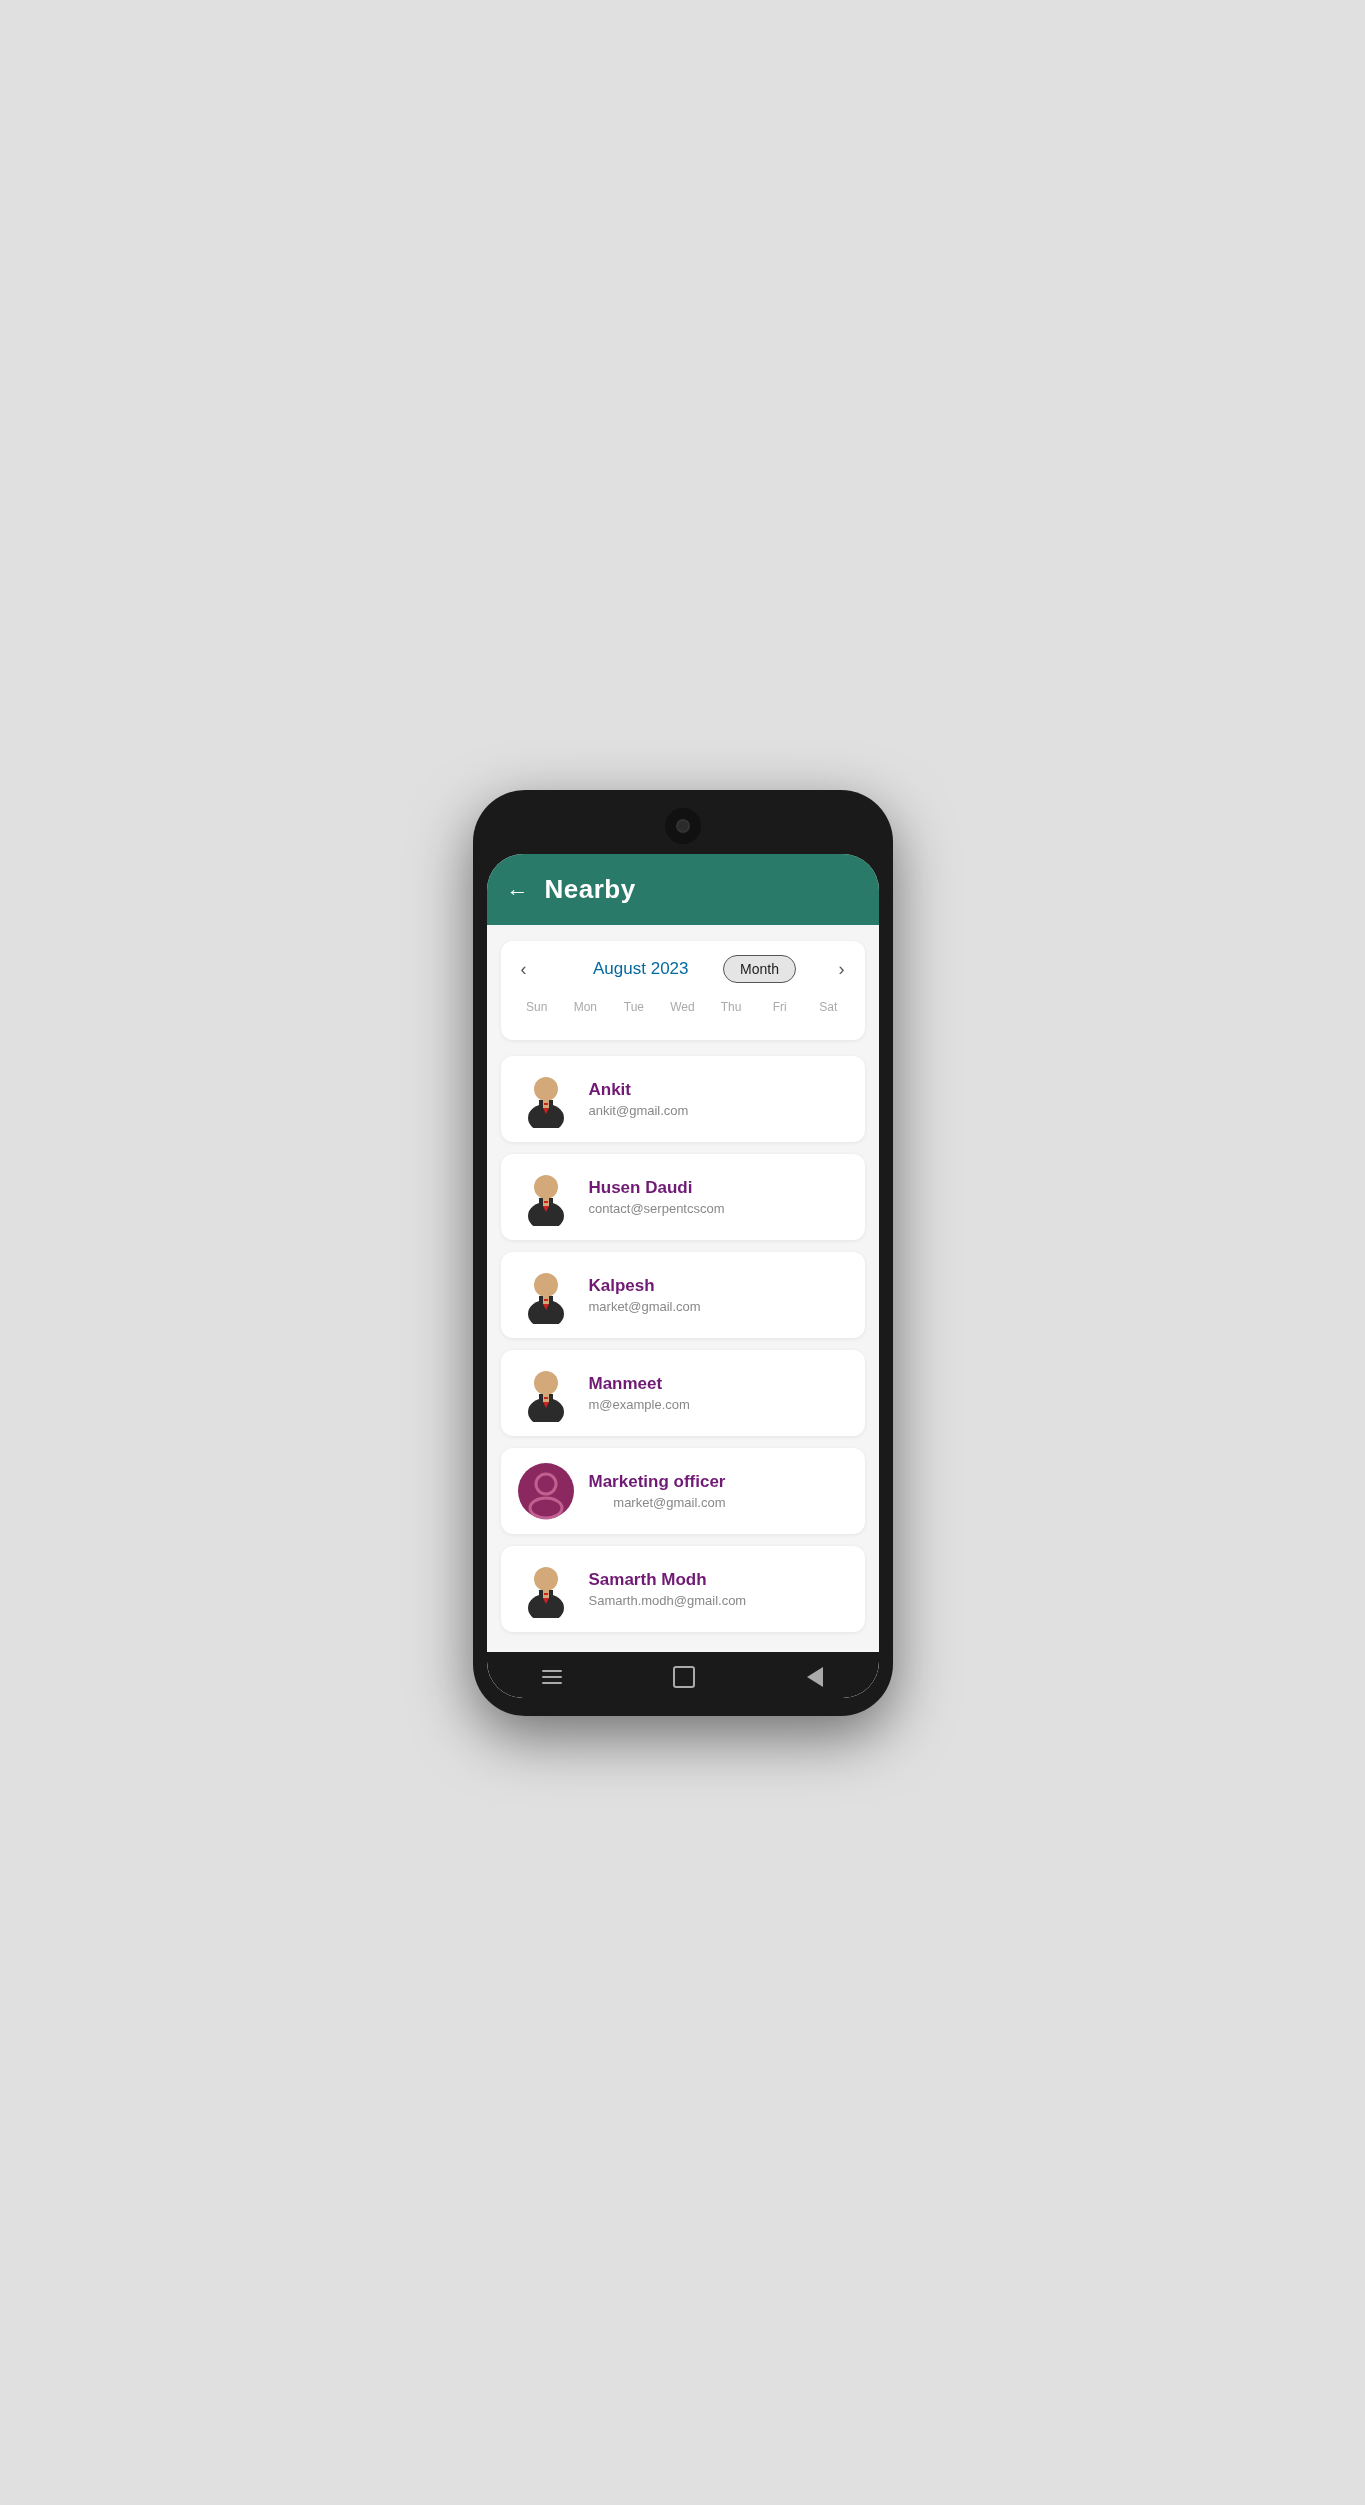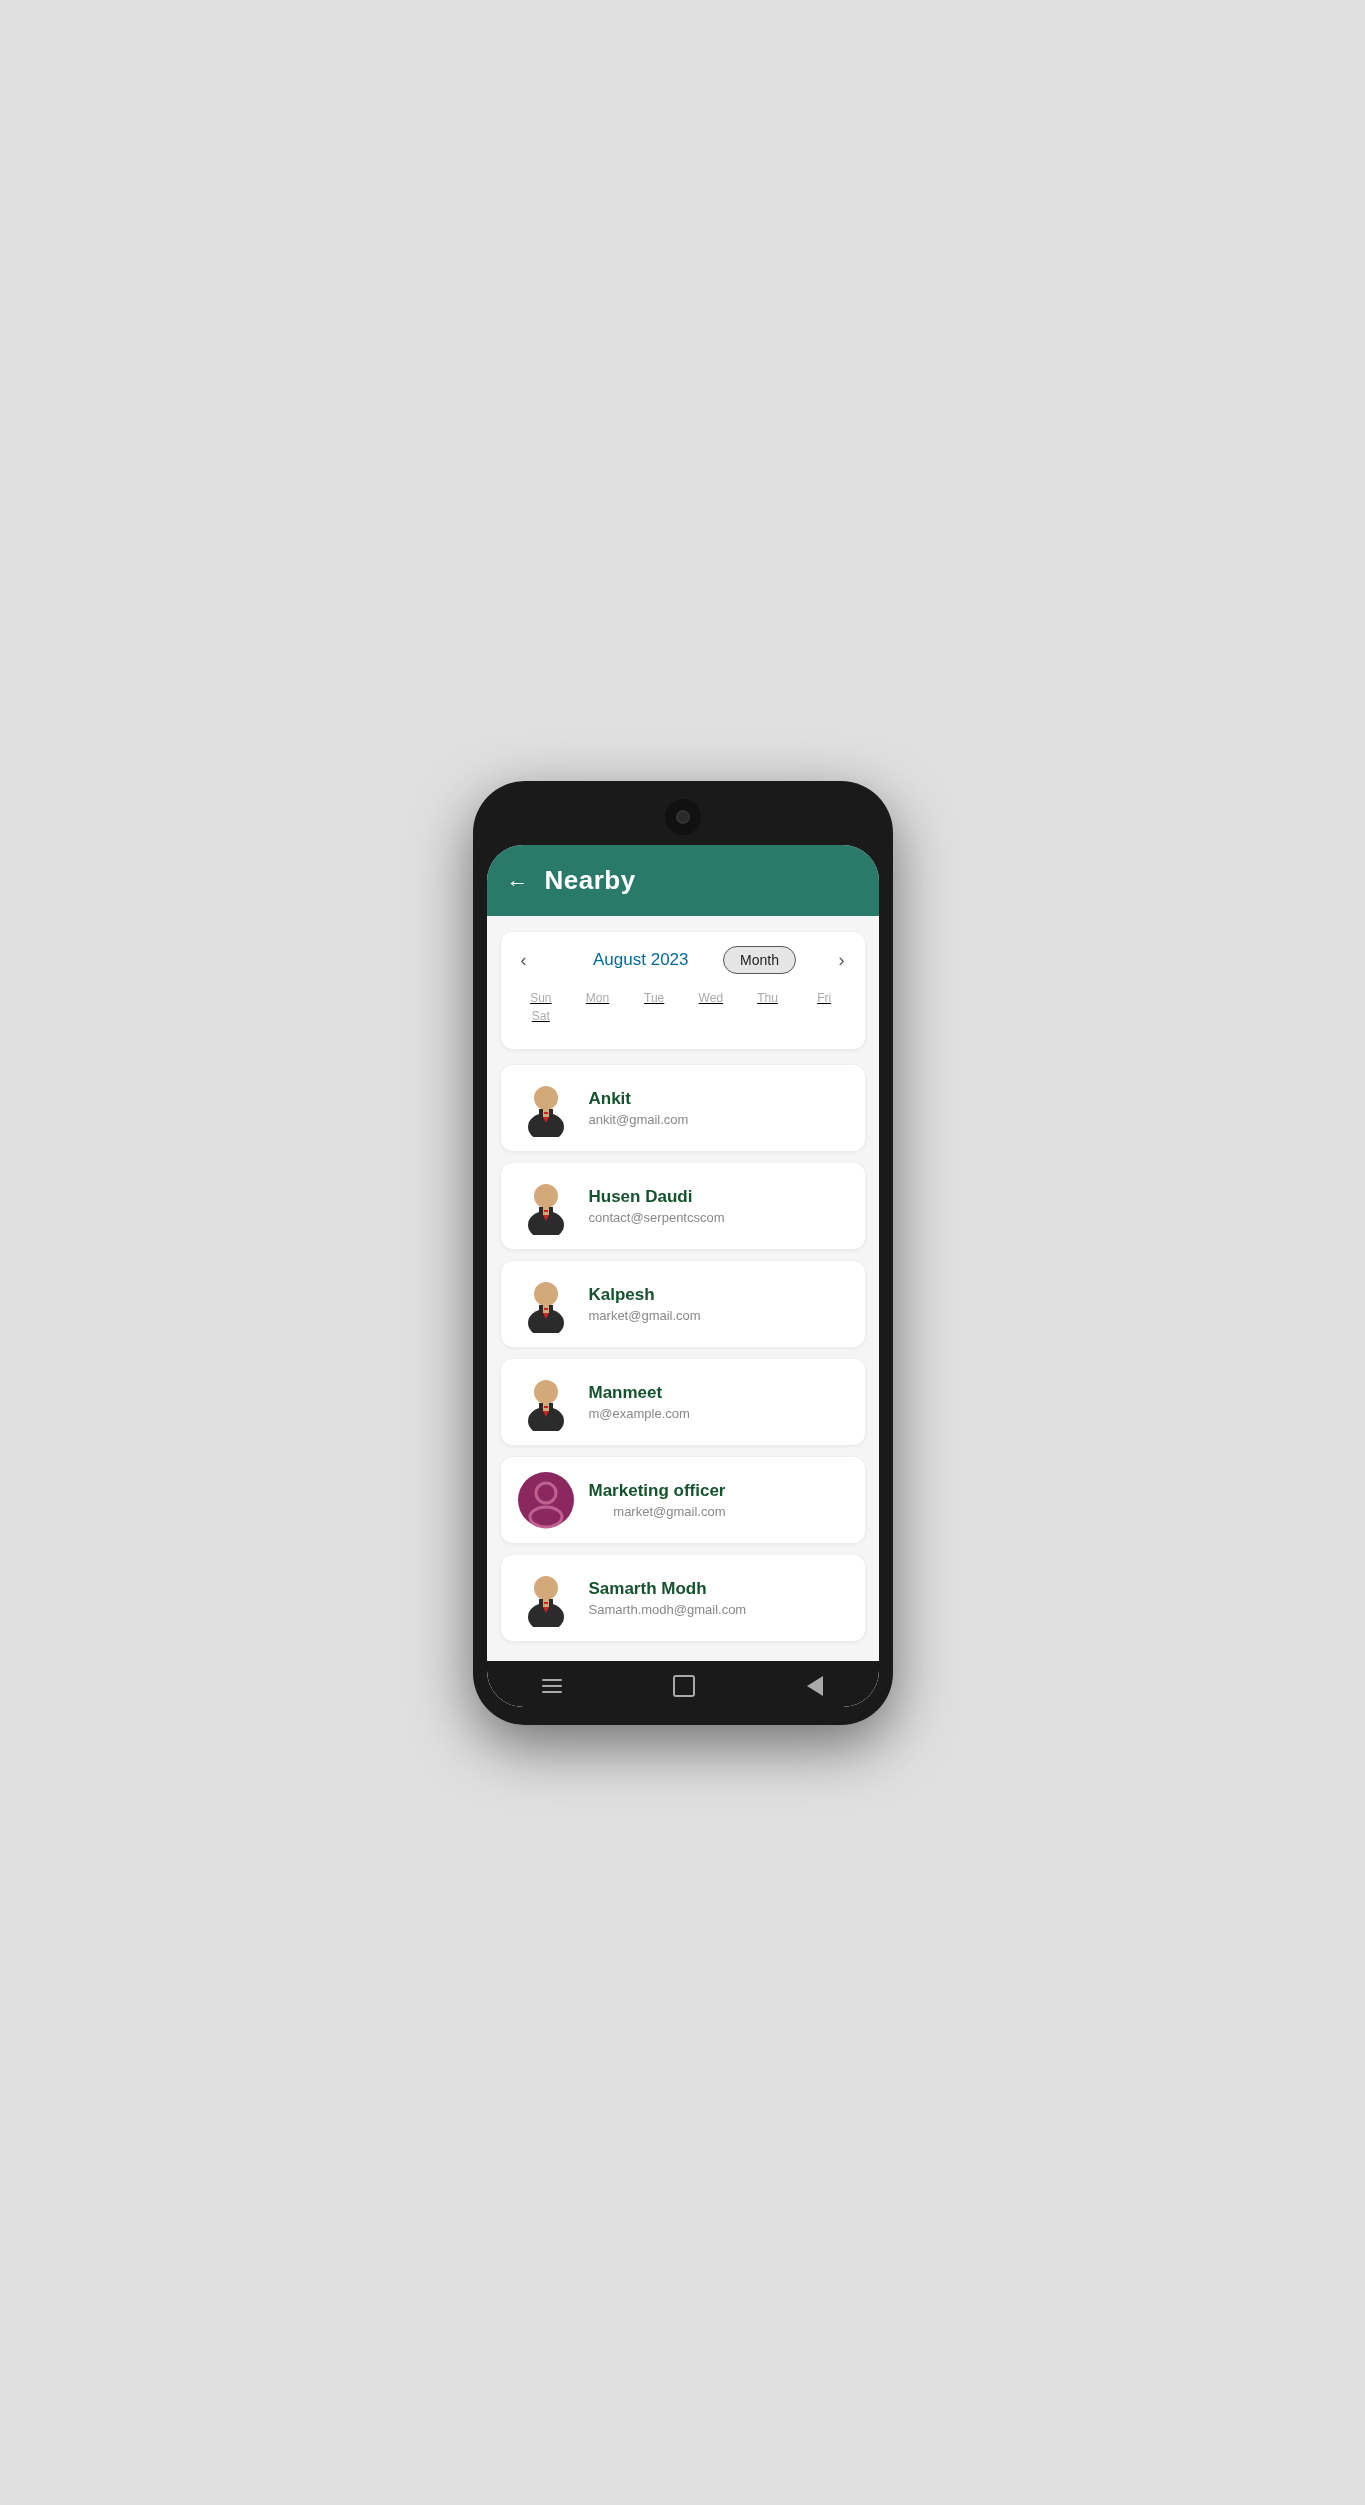--- a/index.html
+++ b/index.html
@@ -103,24 +103,23 @@
       border-radius: 20px;
       padding: 5px 16px;
       font-size: 14px;
       color: #222;
       background: #e5e5e5;
       cursor: pointer;
       font-weight: 500;
     }
     .cal-days-header {
       display: grid;
-      grid-template-columns: repeat(6, 1fr);
+      grid-template-columns: repeat(7, 1fr);
       text-align: center;
       margin-bottom: 8px;
-      text-decoration: underline;
     }
     .cal-day-name {
       font-size: 12px;
       color: #aaa;
       font-weight: 500;
       padding: 2px 0;
     }
     .cal-dates {
       display: grid;
       grid-template-columns: repeat(7, 1fr);
@@ -177,21 +176,21 @@
       height: 58px;
     }
     .contact-info {
       display: flex;
       flex-direction: column;
       gap: 3px;
     }
     .contact-name {
       font-size: 17px;
       font-weight: 700;
-      color: #14532d;
+      color: #701a75;
     }
     .contact-email {
       font-size: 13px;
       color: #888;
       text-align: right;
     }
     
     .bottom-nav {
       background: #1a1a1a;
       display: flex;

